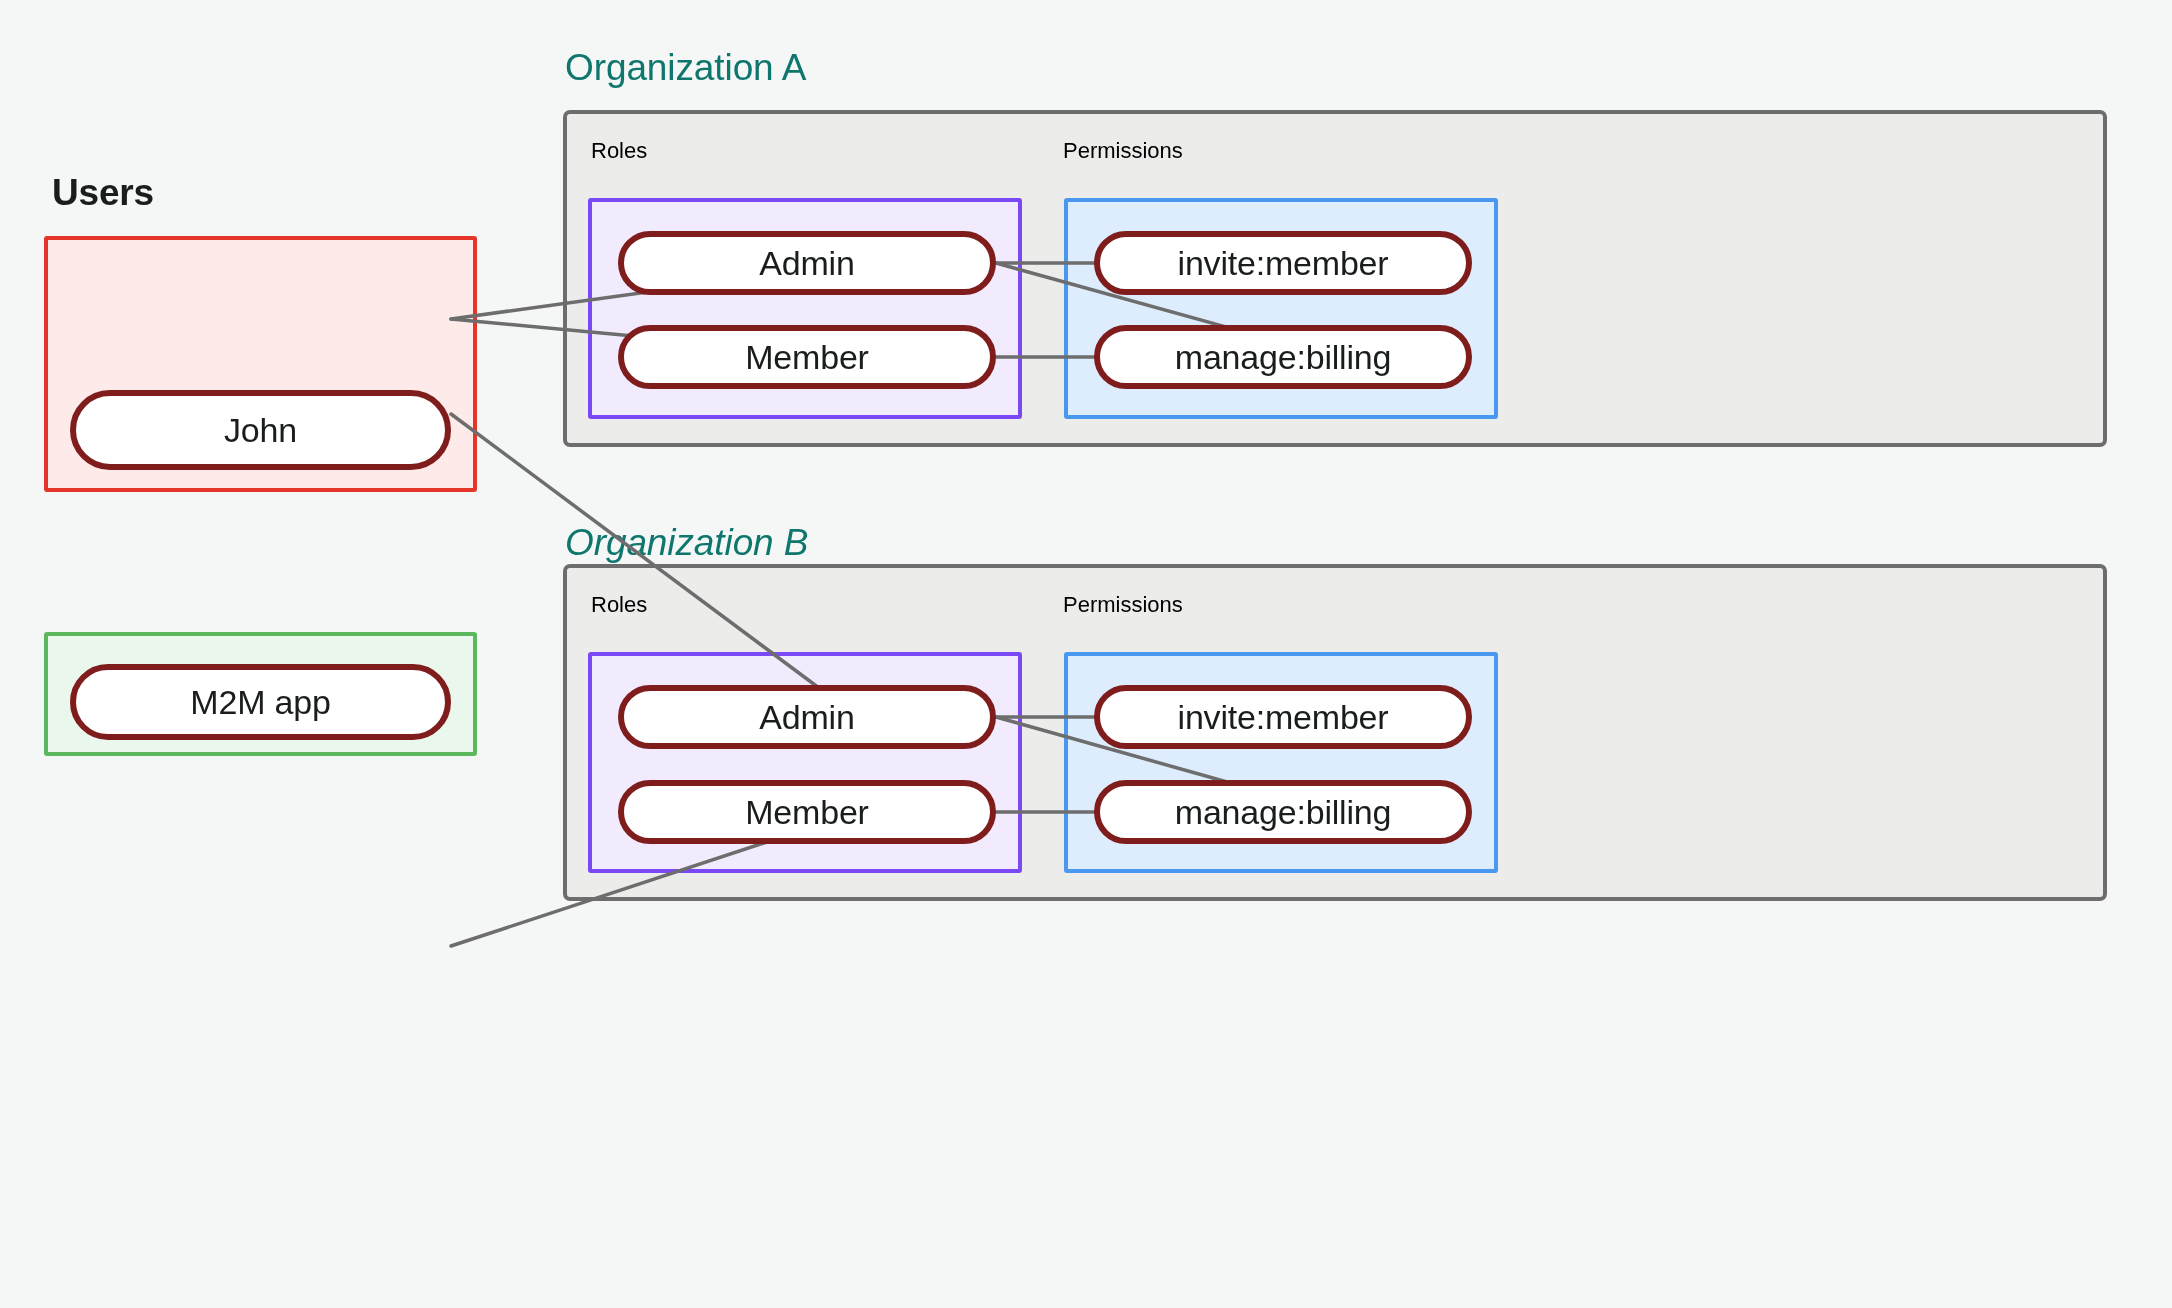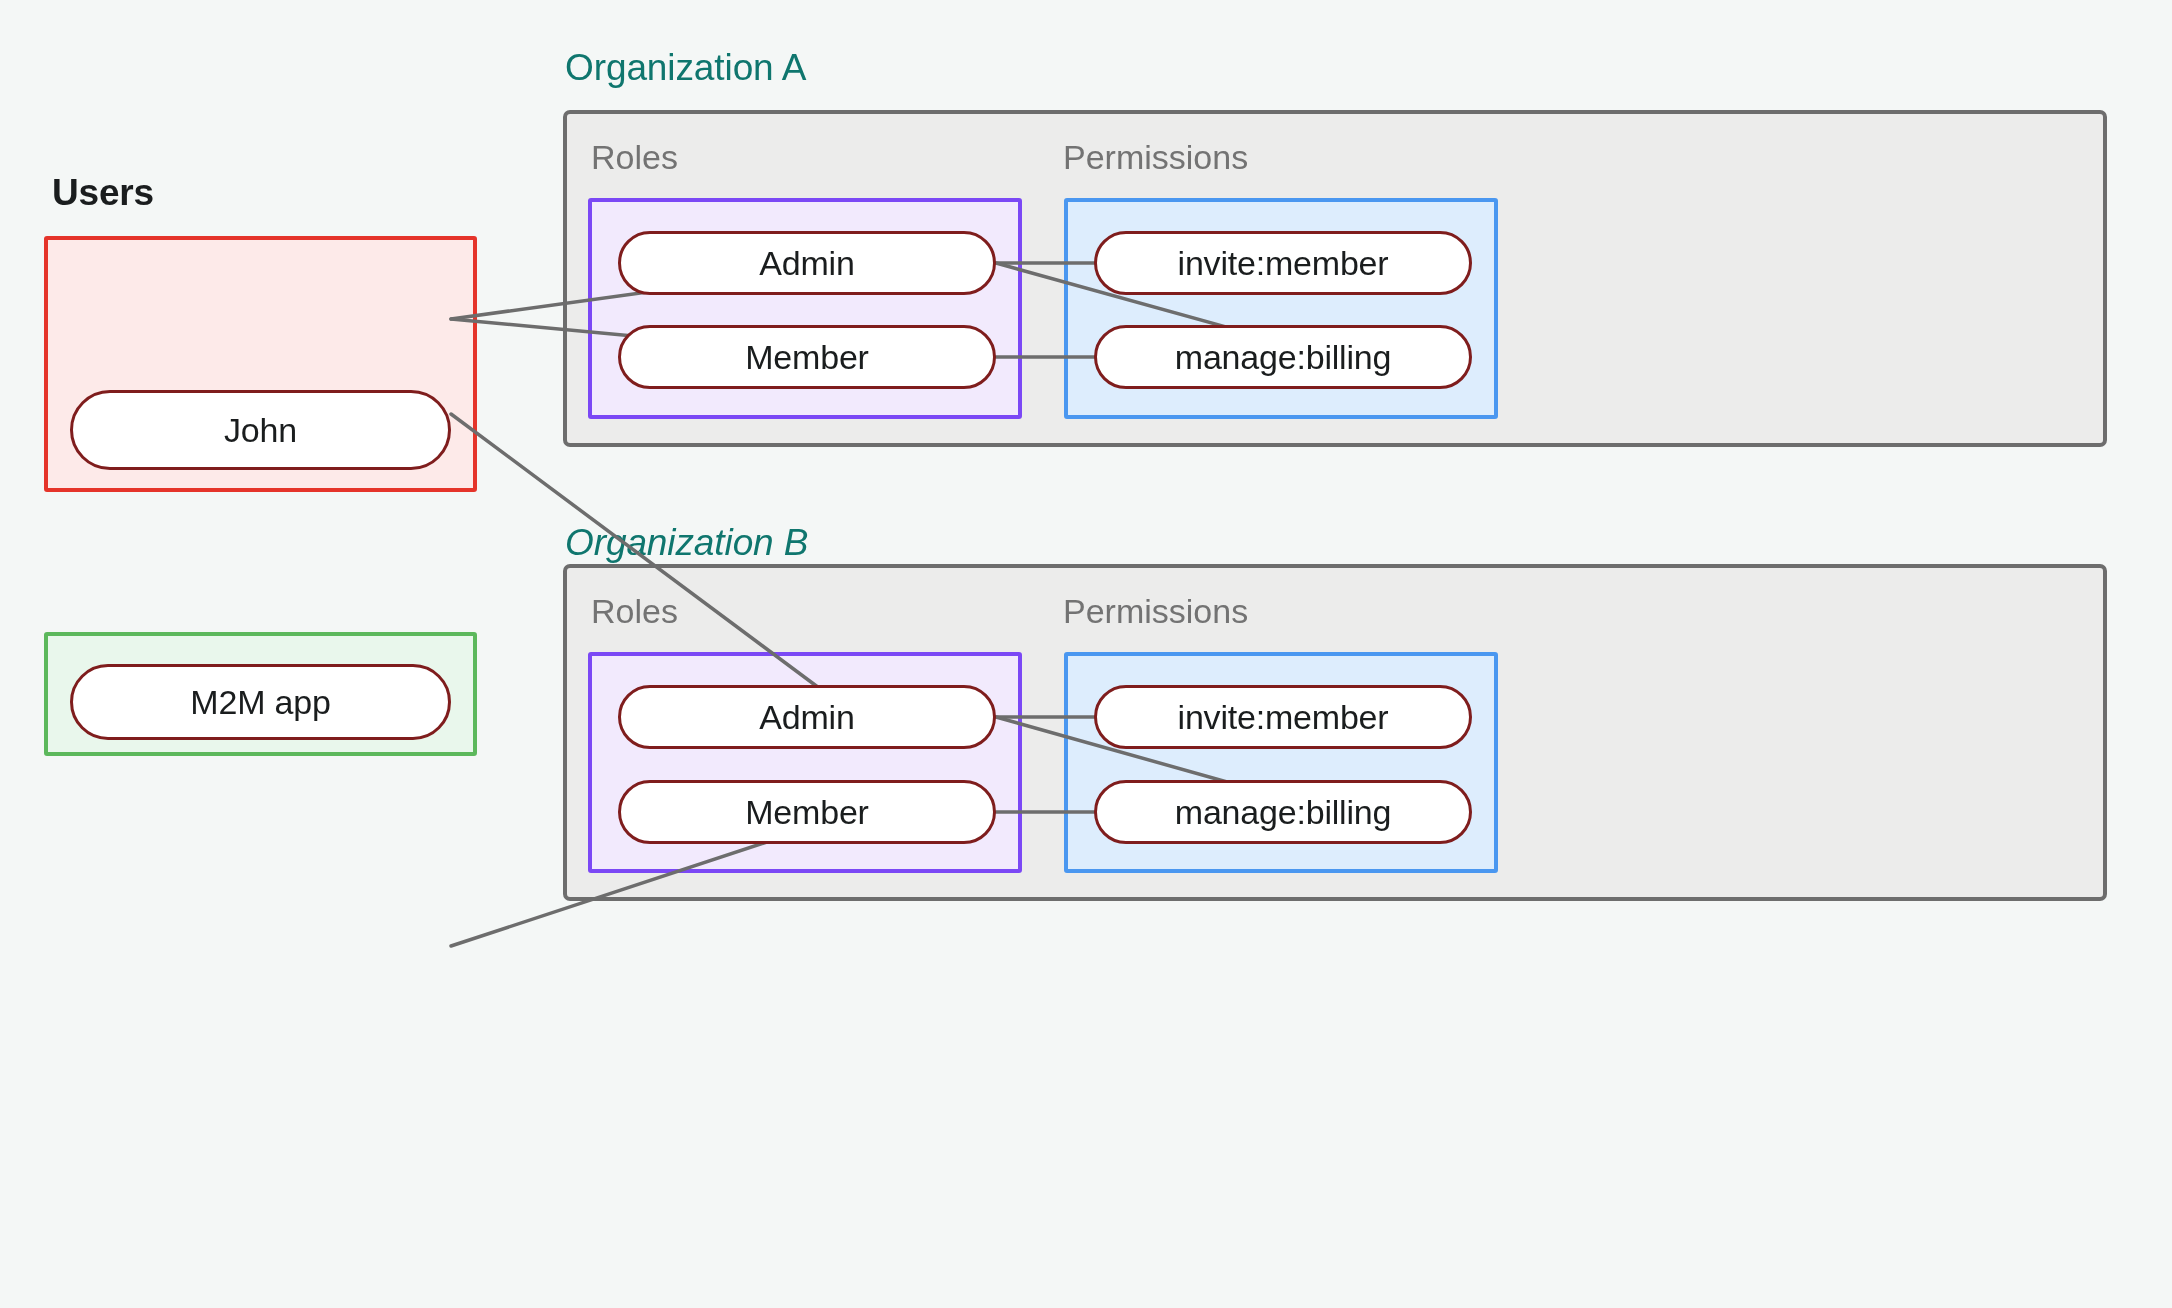--- a/index.html
+++ b/index.html
@@ -24,23 +24,23 @@
   .org-label{
     position:absolute;
     font-size:37px;
     font-weight:400;
     color:#0f766e;
     letter-spacing:-0.1px;
     white-space:nowrap;
   }
   .sub-label{
     position:absolute;
-    font-size:34px;
+    font-size:22px;
     font-weight:400;
-    color:#737373;
+    color:#000000;
     white-space:nowrap;
   }
 
   
   .box{position:absolute;box-sizing:border-box;}
   .box-users{
     background:#fdeae9;
     border:4px solid #e5342a;
     border-radius:3px;
   }
@@ -63,21 +63,21 @@
     background:#ddedfd;
     border:4px solid #4a97f0;
     border-radius:3px;
   }
 
   
   .pill{
     position:absolute;
     box-sizing:border-box;
     background:#ffffff;
-    border:3px solid #7f1d1d;
+    border:6px solid #7f1d1d;
     border-radius:999px;
     display:flex;
     align-items:center;
     justify-content:center;
     font-size:34px;
     color:#1a1d1e;
     letter-spacing:-0.2px;
     z-index:8;
   }
 </style>

